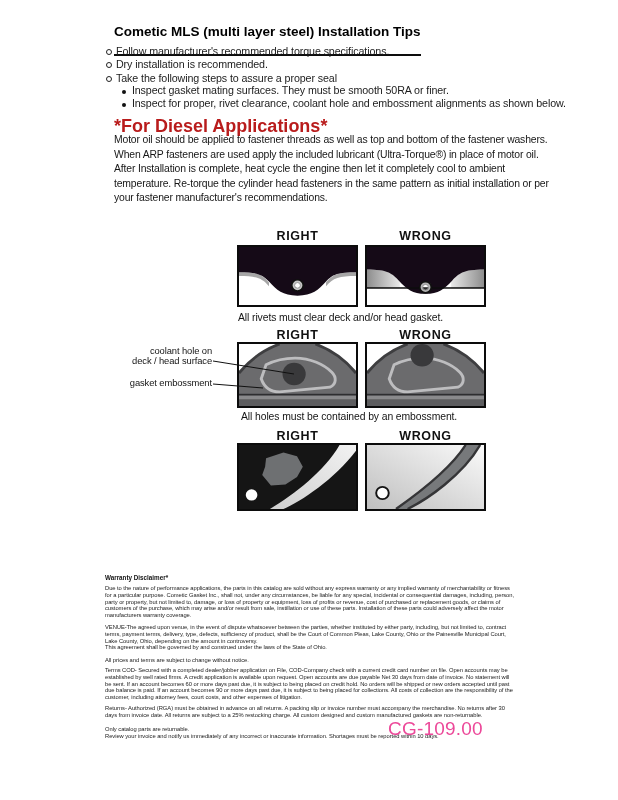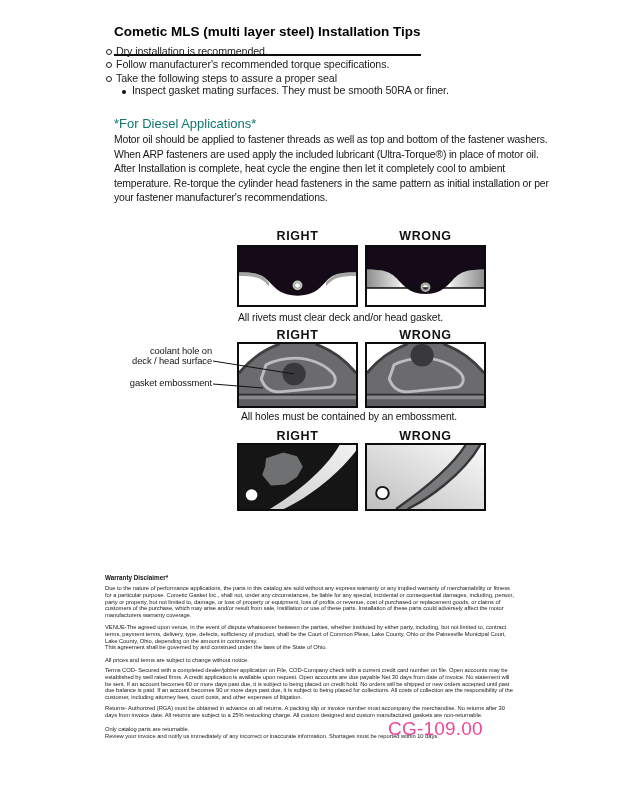--- a/index.html
+++ b/index.html
@@ -19,21 +19,21 @@
   .marker-o{
     width:4px;height:4px;border:1px solid #222;border-radius:50%;
     display:inline-block;margin:4px 4px 0 0;flex:0 0 auto;background:#fff;
   }
   .subbullets{left:122px;top:84px;font-size:10.7px;line-height:12.6px;letter-spacing:-0.1px;}
   .marker-dot{
     width:4px;height:4px;border-radius:50%;background:#111;
     display:inline-block;margin:4px 3px 0 0;flex:0 0 auto;
   }
   
-  .h2{left:114px;top:116px;font-size:13px;font-weight:400;color:#0f766e;}
+  .h2{left:114px;top:116px;font-size:18px;font-weight:700;color:#b91c1c;}
   .para{left:114px;font-size:10.4px;line-height:14.6px;letter-spacing:-0.15px;color:#161616;}
   .p1{top:133px;width:460px;}
   .p2{top:162px;width:448px;}
   .p3{top:204px;width:470px;}
   
   .dg-label{font-size:12.5px;font-weight:600;letter-spacing:0.6px;text-align:center;width:121px;color:#111;}
   .col1{left:237px;}
   .col2{left:365px;}
   .dgbox{width:121px;border:2px solid #0c0c0c;box-sizing:border-box;background:#fff;}
   .dgbox svg{display:block;width:100%;height:100%;}
@@ -50,35 +50,39 @@
 </head>
 <body>
 
 <div class="page">
 
   <div class="abs title">Cometic MLS (multi layer steel) Installation Tips</div>
 
   <div class="abs bullets">
     <div class="row">
       <span class="marker-o"></span>
+      <span>Follow manufacturer's recommended torque specifications.</span>
+    </div>
+    <div class="row">
+      <span class="marker-o"></span>
       <span>Dry installation is recommended.</span>
-    </div>
-    <div class="row">
-      <span class="marker-o"></span>
-      <span>Follow manufacturer's recommended torque specifications.</span>
     </div>
     <div class="row">
       <span class="marker-o"></span>
       <span>Take the following steps to assure a proper seal</span>
     </div>
   </div>
   <div class="abs subbullets">
     <div class="row">
       <span class="marker-dot"></span>
       <span>Inspect gasket mating surfaces.  They must be smooth 50RA or finer.</span>
+    </div>
+    <div class="row">
+      <span class="marker-dot"></span>
+      <span>Inspect for proper, rivet clearance, coolant hole and embossment alignments as shown below.</span>
     </div>
   </div>
 
   <div class="abs h2">*For Diesel Applications*</div>
   <div class="abs para p1">Motor oil should be applied to fastener threads as well as top and bottom of the fastener washers. When ARP fasteners are used apply the included lubricant (Ultra-Torque®) in place of motor oil.</div>
   <div class="abs para p2">After Installation is complete, heat cycle the engine then let it completely cool to ambient temperature. Re-torque the cylinder head fasteners in the same pattern as initial installation or per your fastener manufacturer's recommendations.</div>
 
   <div class="abs dg-label col1" style="top:229px">RIGHT</div>
   <div class="abs dg-label col2" style="top:229px">WRONG</div>
 

